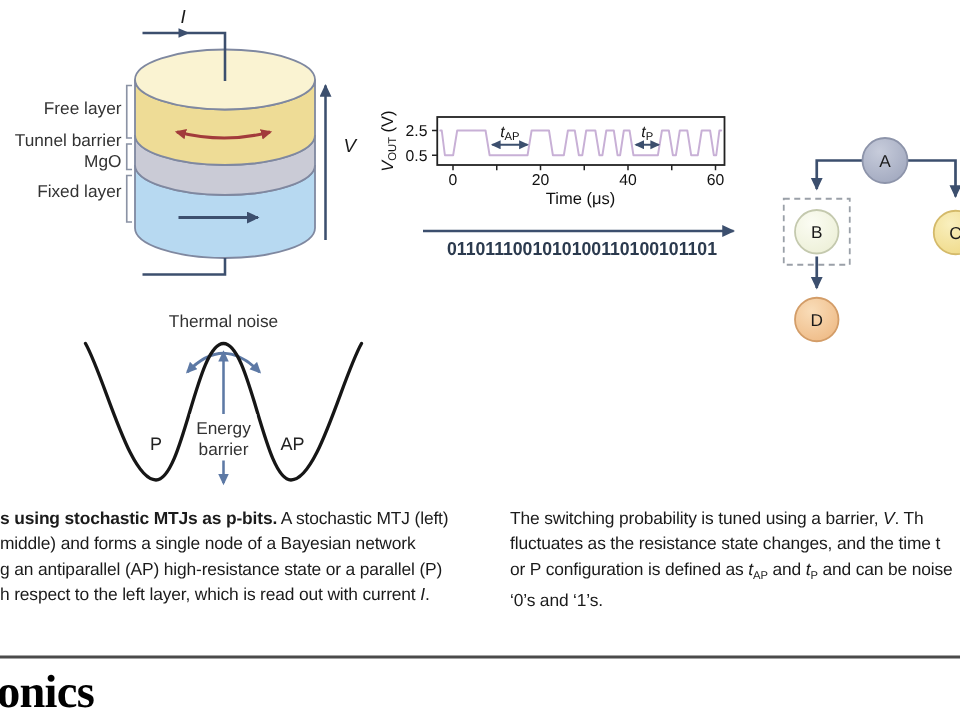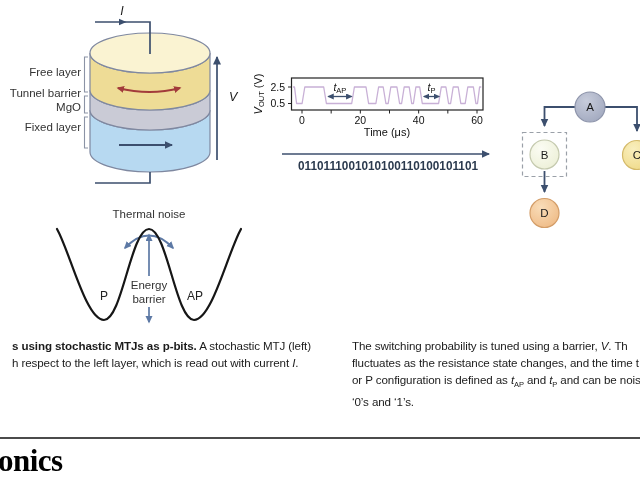--- a/index.html
+++ b/index.html
@@ -1,19 +1,19 @@
 <!DOCTYPE html>
 <html><head>
 <meta charset="utf-8">
 <style>
   html,body{margin:0;padding:0;background:#fff;}
   #page{position:relative;width:640px;height:480px;background:#fff;overflow:hidden;
         font-family:"Liberation Sans",sans-serif;}
   #art{position:absolute;left:0;top:0;}
-  .cap{position:absolute;font-size:11.6px;line-height:17px;color:#1b1b1b;letter-spacing:-0.1px;padding-left:12px;}
+  .cap{position:absolute;font-size:11.6px;line-height:17px;color:#1b1b1b;letter-spacing:-0.1px;}
   .cap .cl{white-space:nowrap;}
   .cap b{font-weight:bold;}
   .cap i{font-style:italic;}
   .cap sub{font-size:7.5px;}
   #rule{position:absolute;left:0;top:437px;width:640px;height:2px;background:#4b4b4b;}
   #wordmark{position:absolute;left:-2px;top:443px;font-family:"Liberation Serif",serif;
             font-weight:bold;font-size:31px;color:#000;letter-spacing:-0.5px;}
   svg text{font-family:"Liberation Sans",sans-serif;}
 </style>
 </head>
@@ -141,20 +141,22 @@
     <circle cx="544.5" cy="213" r="14.5" fill="url(#gD)" stroke="#d39d68" stroke-width="1.2"></circle>
     <text x="590" y="111" text-anchor="middle" font-size="11.5" fill="#1a1a1a">A</text>
     <text x="544.5" y="158.5" text-anchor="middle" font-size="11.5" fill="#1a1a1a">B</text>
     <text x="637" y="159" text-anchor="middle" font-size="11.5" fill="#1a1a1a">C</text>
     <text x="544.5" y="217" text-anchor="middle" font-size="11.5" fill="#1a1a1a">D</text>
   </g>
 </svg>
 
 <div class="cap" style="left:0;top:337px;width:334px;">
   <div class="cl"><b>s using stochastic MTJs as p-bits.</b><span> A stochastic MTJ (left)</span></div>
+  <div class="cl">middle) and forms a single node of a Bayesian network</div>
+  <div class="cl">g an antiparallel (AP) high-resistance state or a parallel (P)</div>
   <div class="cl"><span>h respect to the left layer, which is read out with current </span><i>I</i><span>.</span></div>
 </div>
 
 <div class="cap" style="left:340px;top:337px;width:302px;">
   <div class="cl"><span>The switching probability is tuned using a barrier, </span><i>V</i><span>. Th</span></div>
   <div class="cl">fluctuates as the resistance state changes, and the time t</div>
   <div class="cl"><span>or P configuration is defined as </span><i>t</i><sub>AP</sub><span> and </span><i>t</i><sub>P</sub><span> and can be noise</span></div>
   <div class="cl">‘0’s and ‘1’s.</div>
 </div>
 

